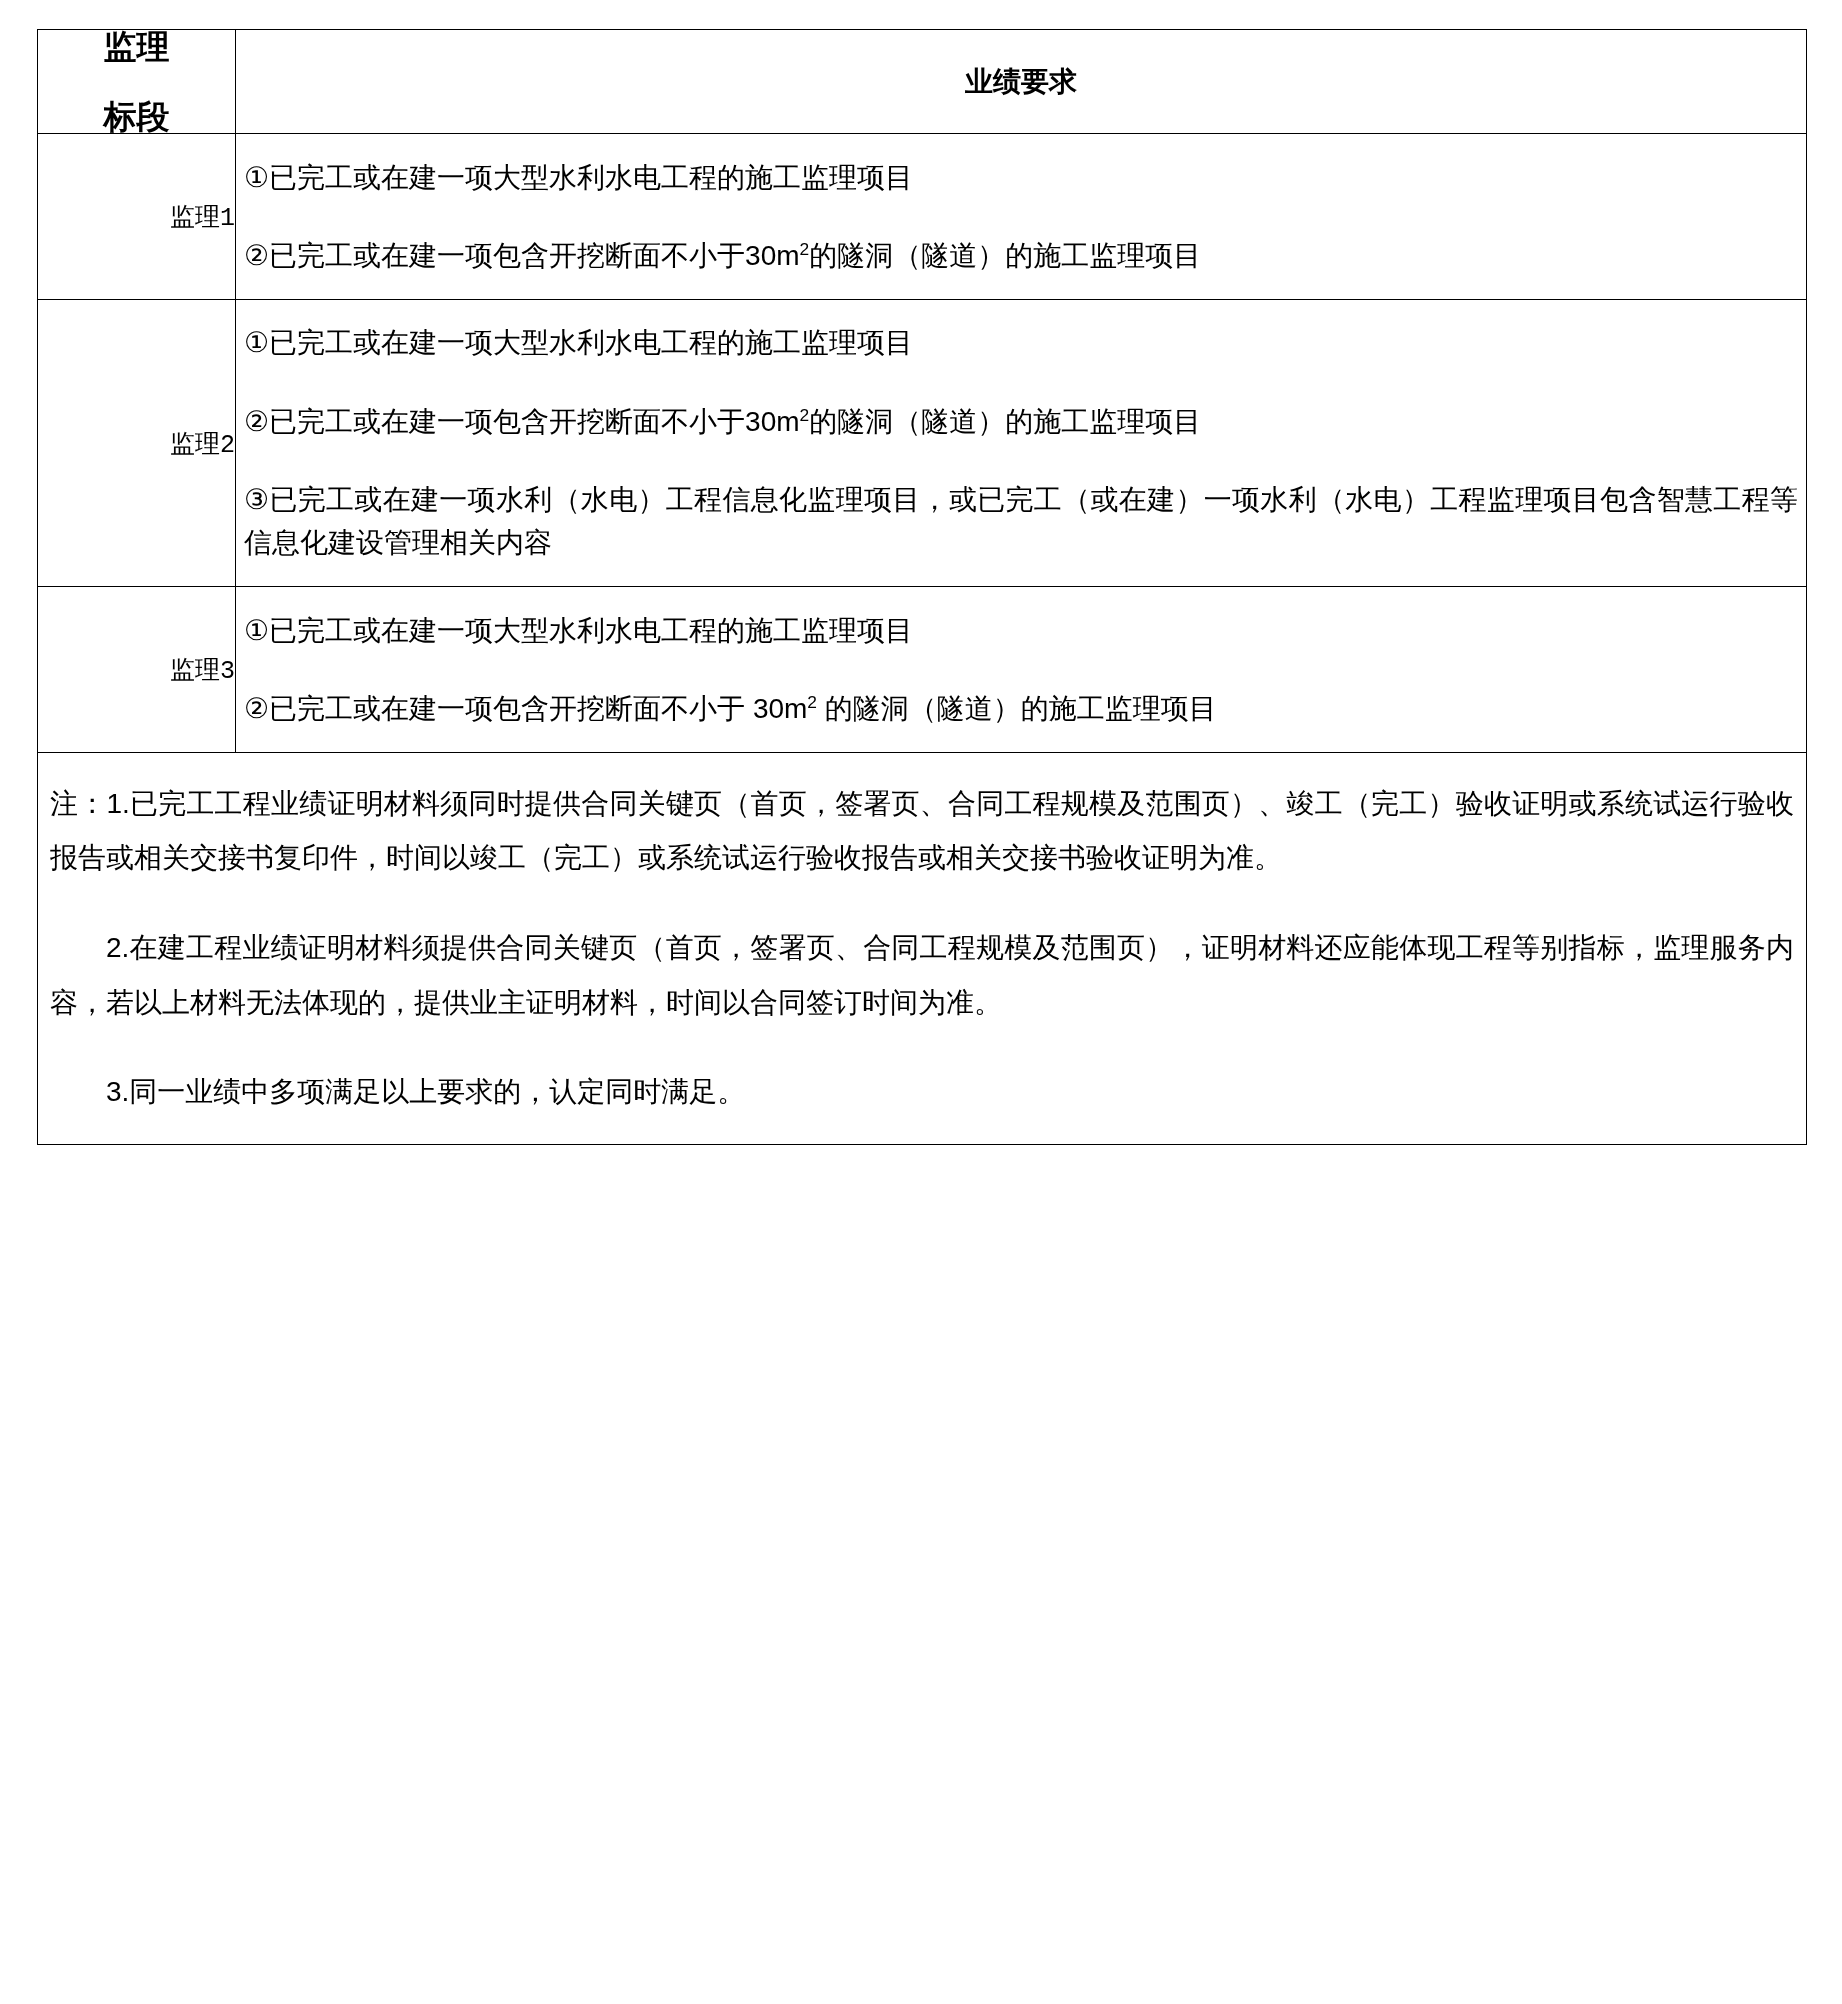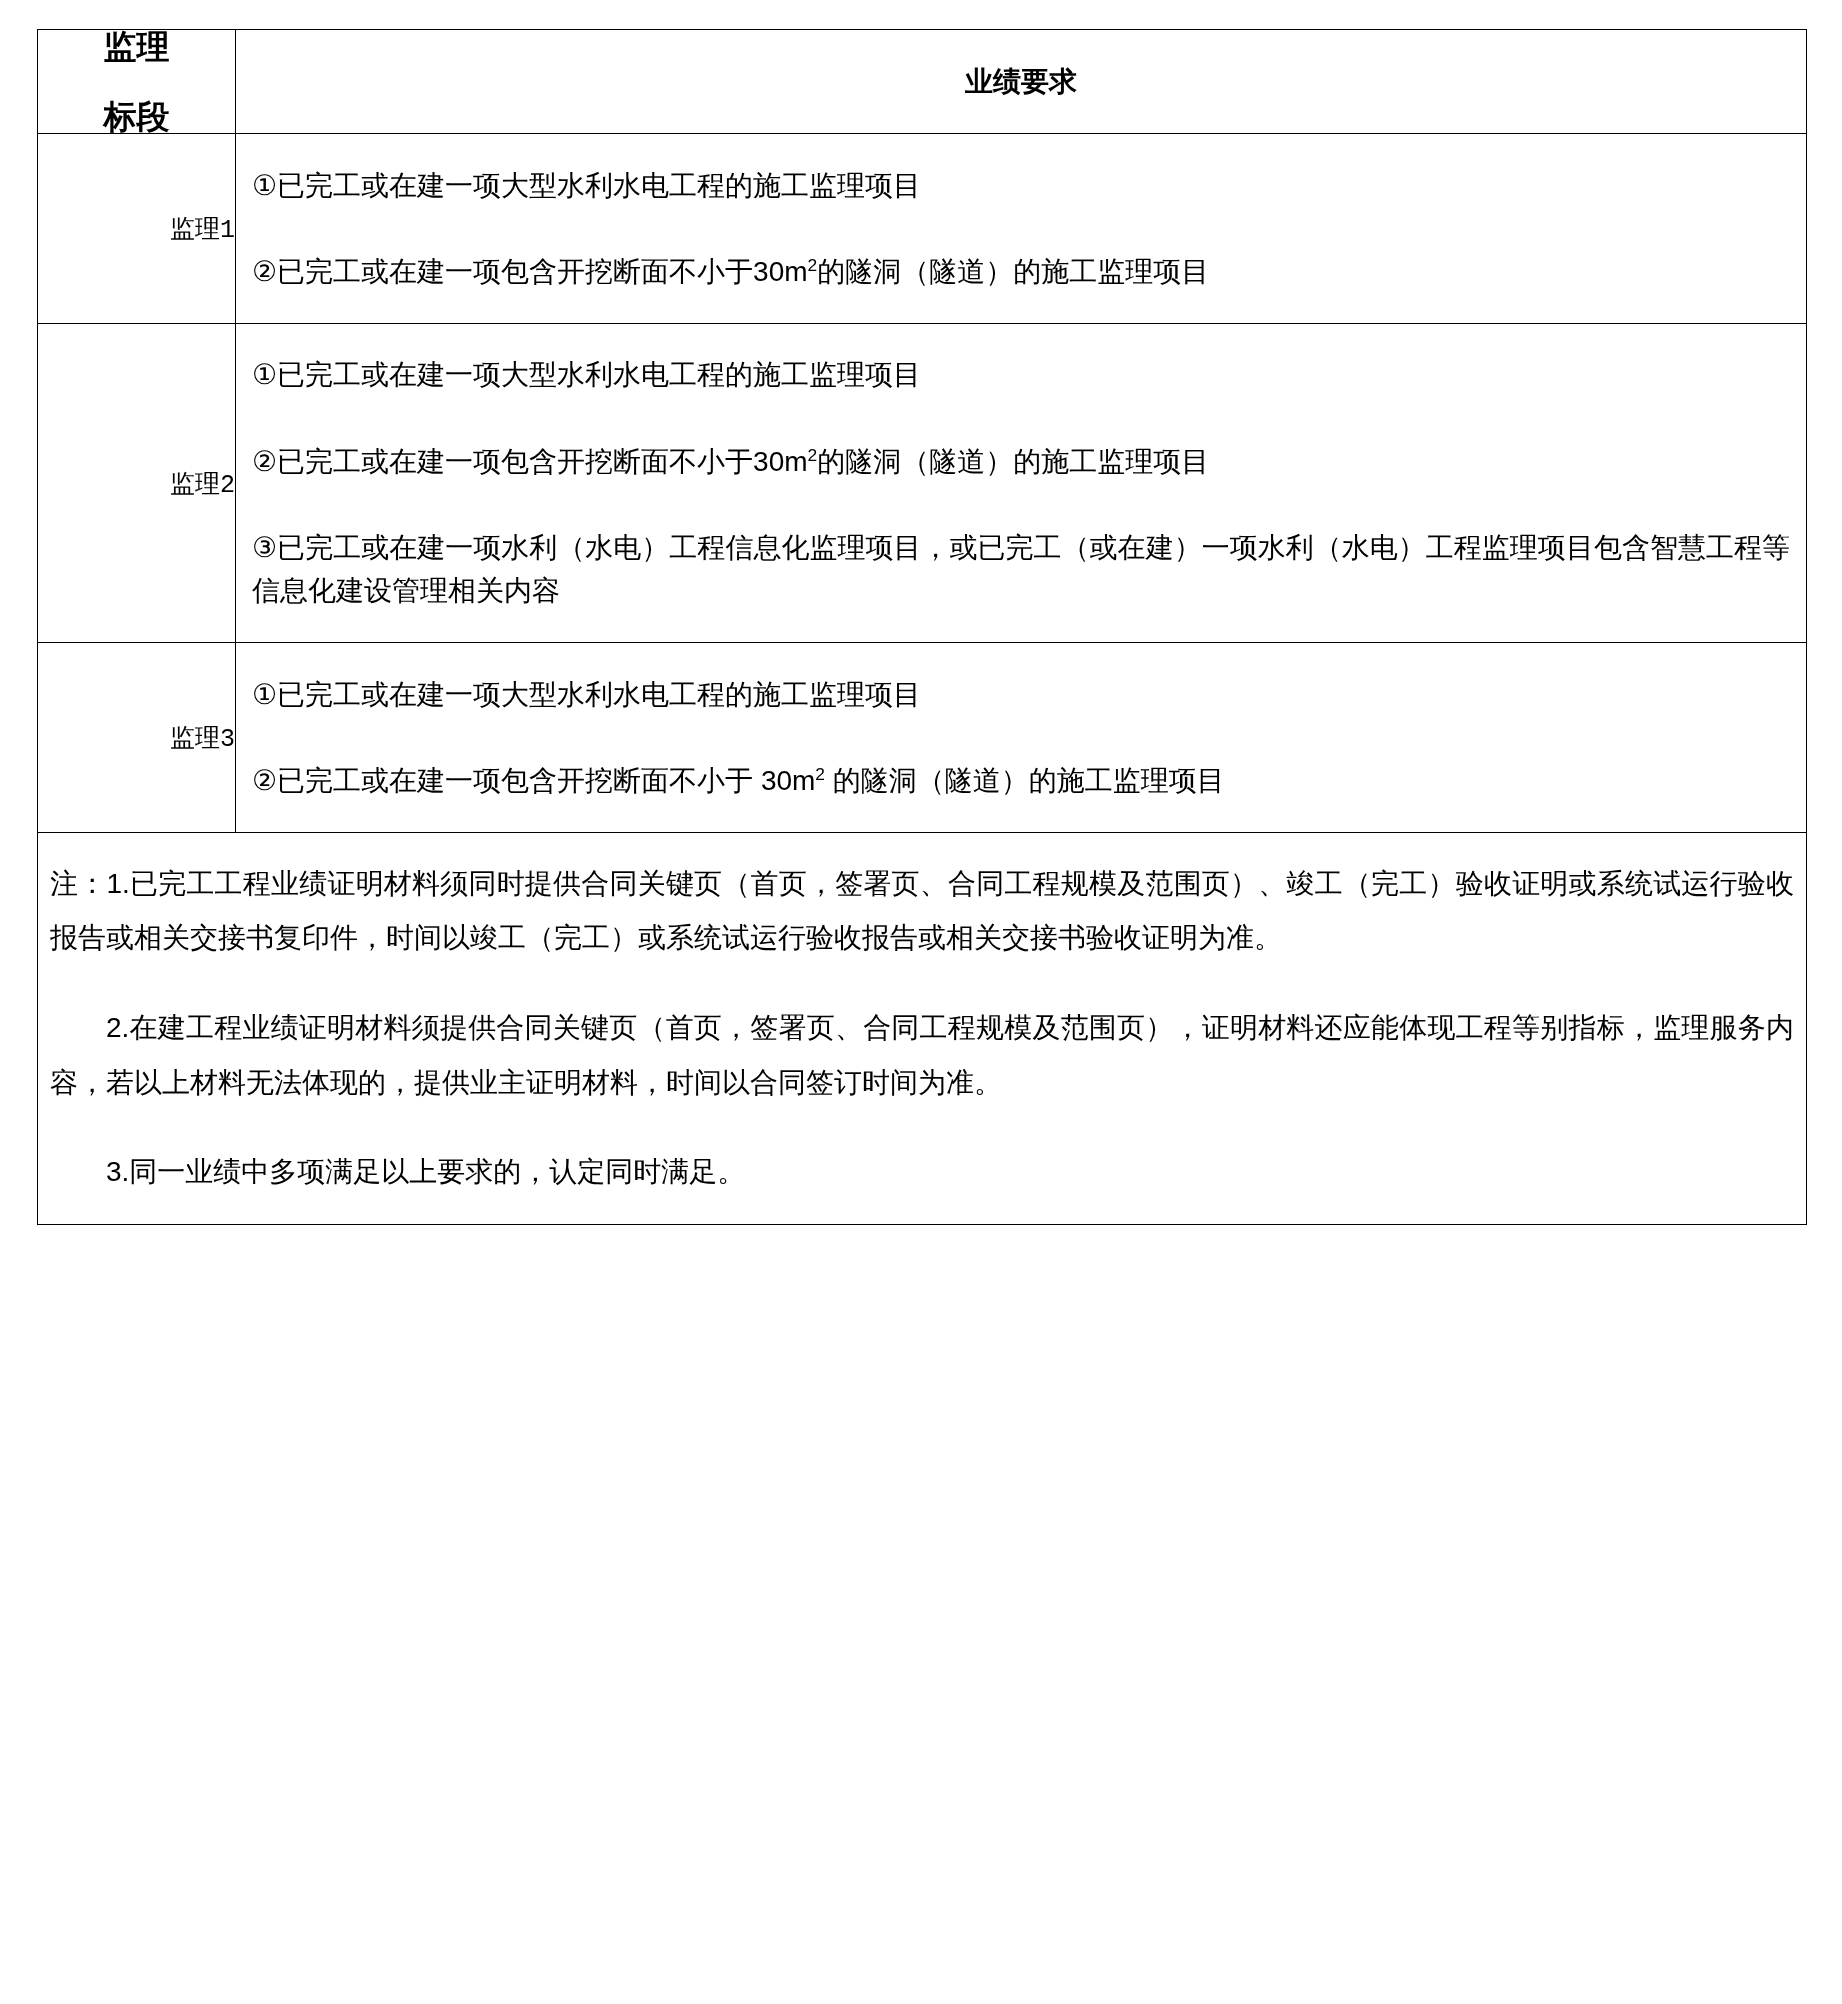--- a/index.html
+++ b/index.html
@@ -54,21 +54,21 @@
     font-size: 25px;
     font-family: Liberation Mono, monospace;
   }
 
   .req-cell {
     padding: 21px 19.3px 21px 21px;
     font-size: 28px;
     line-height: 1.0;
   }
   .req-item {
-    margin: 16px;
+    margin: 8px;
     padding: 13.5px 0 13.5px 0;
     line-height: 1.55;
     text-align: justify;
     text-justify: inter-ideograph;
   }
   sup {
     font-size: 0.62em;
     vertical-align: super;
     line-height: 0;
   }

